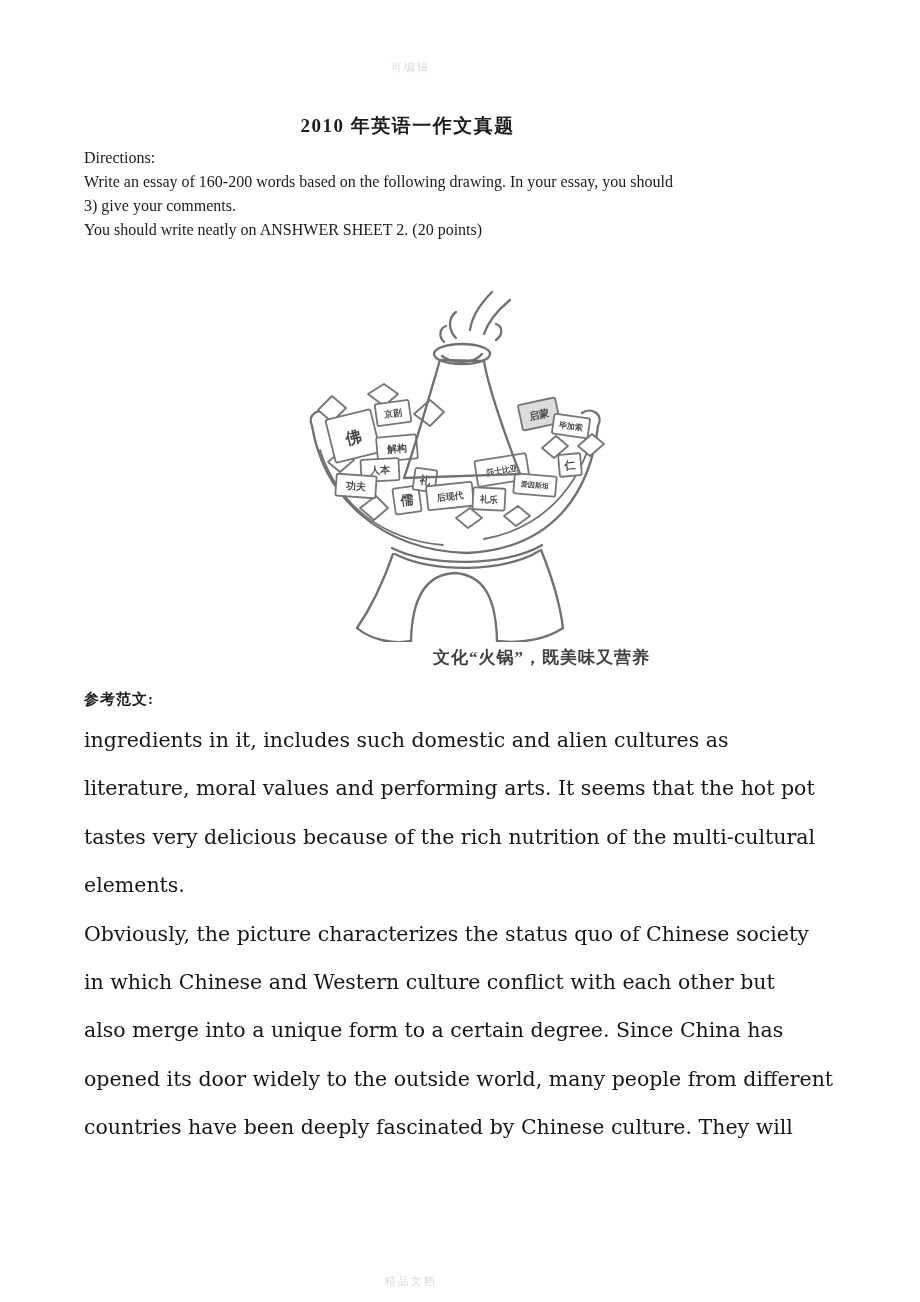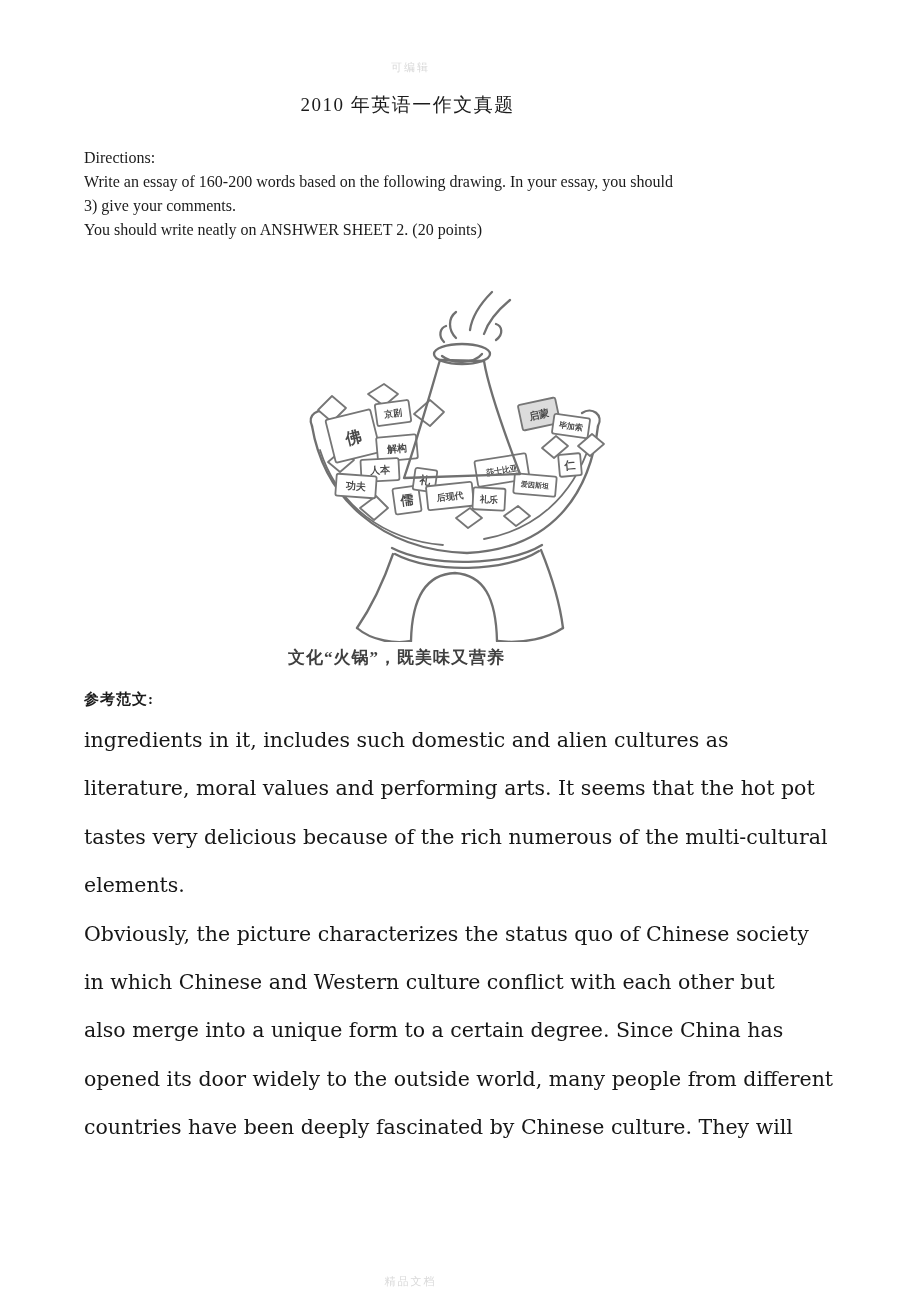--- a/index.html
+++ b/index.html
@@ -8,38 +8,38 @@
     overflow:hidden;font-family:"Liberation Serif","DejaVu Serif",serif;color:#1b1b1b;
   }
   .wm{
     position:absolute;left:0;width:821px;text-align:center;
     font-size:11px;color:#d9d9d9;letter-spacing:2px;
     font-family:"DejaVu Sans",sans-serif;
   }
   .wm-top{top:60px;}
   .wm-bottom{top:1274px;}
   .doc-title{
-    position:absolute;top:92px;left:0;width:815px;text-align:center;
-    font-size:19px;font-weight:400;letter-spacing:1.5px;
+    position:absolute;top:113px;left:0;width:815px;text-align:center;
+    font-size:19px;font-weight:700;letter-spacing:1.5px;
   }
   .directions{
     position:absolute;top:146px;left:84px;width:760px;
     font-size:16px;line-height:24px;white-space:nowrap;
   }
   .figure{position:absolute;top:282px;left:280px;width:370px;}
   .figure svg{display:block;}
   .sketch{stroke:#707070;stroke-width:2.3;fill:none;stroke-linecap:round;stroke-linejoin:round;}
   .cube rect,.cube path{fill:#ffffff;stroke:#767676;stroke-width:1.8;stroke-linejoin:round;}
   .cube.shaded rect{fill:#dcdcdc;}
   .cube text{
     fill:#4a4a4a;stroke:none;text-anchor:middle;
     font-family:"DejaVu Sans",sans-serif;font-weight:700;
   }
   .fig-caption{
-    position:absolute;top:364px;left:8px;width:370px;text-align:left;
+    position:absolute;top:364px;left:0;width:370px;text-align:right;
     font-size:17px;color:#3f3f3f;letter-spacing:1px;font-weight:600;
   }
   .ref-heading{
     position:absolute;top:690px;left:84px;
     font-size:15px;font-weight:700;letter-spacing:1px;
   }
   .essay{
     position:absolute;top:716px;left:84px;width:790px;
     font-family:"DejaVu Serif","Liberation Serif",serif;
     font-size:20.5px;line-height:48.4px;white-space:nowrap;color:#161616;
@@ -185,21 +185,21 @@
     </svg>
 
     <div class="fig-caption">文化“火锅”，既美味又营养</div>
   </div>
 
   <div class="ref-heading">参考范文:</div>
 
   <div class="essay">
     <div>ingredients in it, includes such domestic and alien cultures as</div>
     <div>literature, moral values and performing arts. It seems that the hot pot</div>
-    <div>tastes very delicious because of the rich numerous of the multi-cultural</div>
+    <div>tastes very delicious because of the rich nutrition of the multi-cultural</div>
     <div>elements.</div>
     <div>Obviously, the picture characterizes the status quo of Chinese society</div>
     <div>in which Chinese and Western culture conflict with each other but</div>
     <div>also merge into a unique form to a certain degree. Since China has</div>
     <div>opened its door widely to the outside world, many people from different</div>
     <div>countries have been deeply fascinated by Chinese culture. They will</div>
   </div>
 
   <div class="wm wm-bottom">精品文档</div>
 

